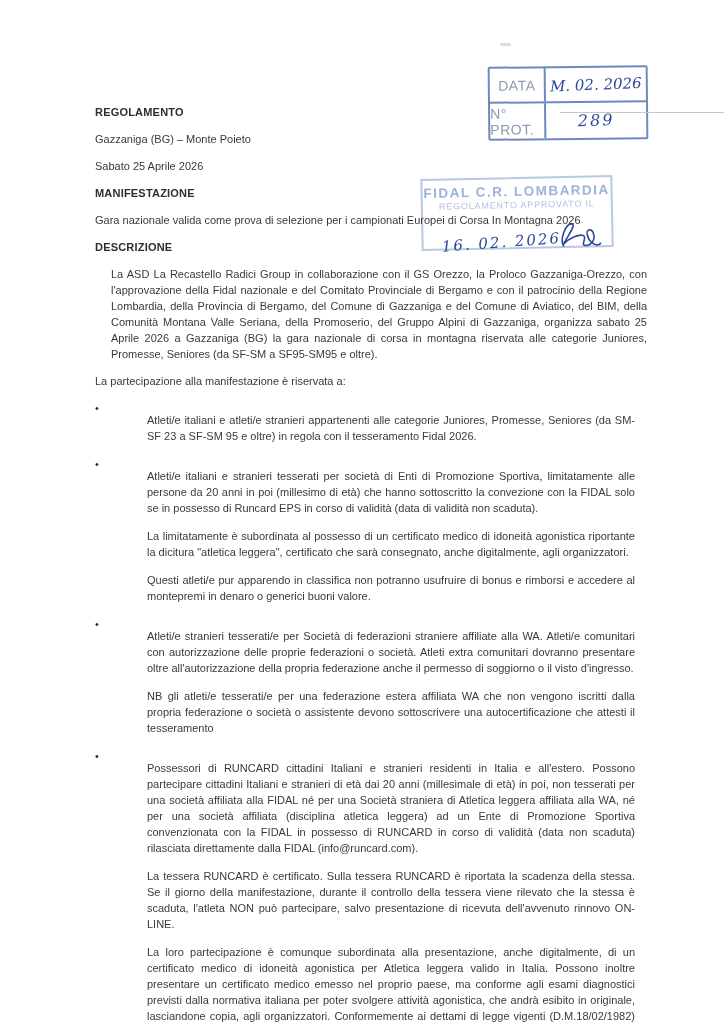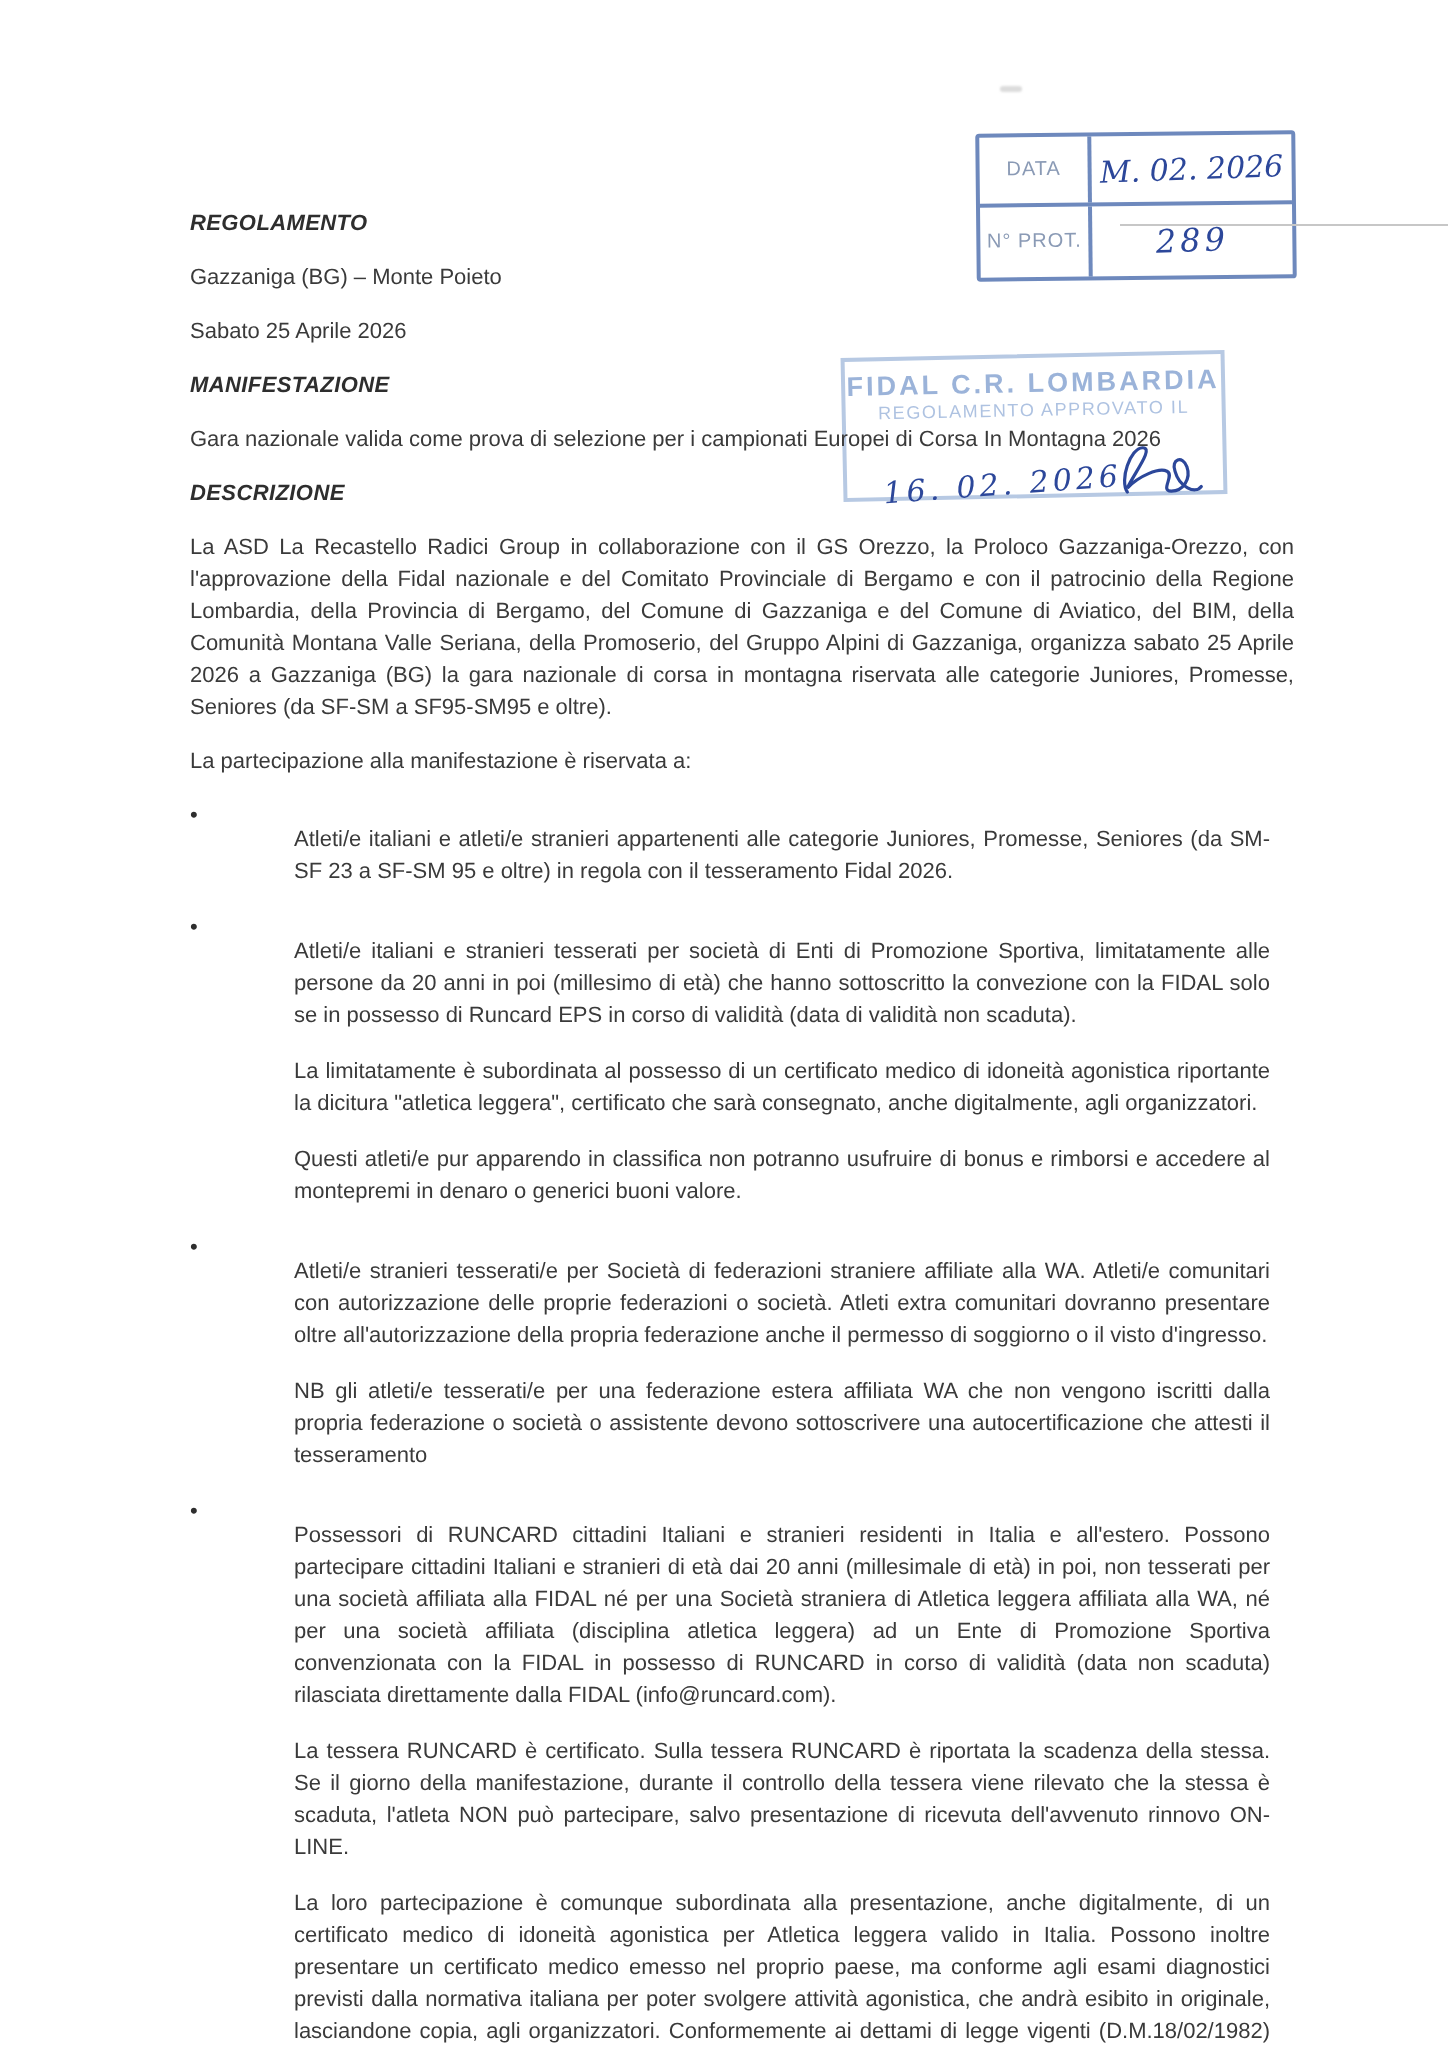--- a/index.html
+++ b/index.html
@@ -15,25 +15,25 @@
   .page{position:absolute;inset:0;}
 
   
   .doc{
     position:absolute;
     left:95px; top:104px; width:552px;
     font-size:11px; line-height:16px;
   }
   .h{
     font-weight:bold; color:#2e2e2e;
-    margin:0 0 11px 0; letter-spacing:0.2px;font-style:italic;
+    margin:0 0 11px 0; letter-spacing:0.2px;
   }
   .line{ margin:0 0 11px 0; }
   .para{
-    margin:0 0 11px 0;
+    margin:0 0 11px 16px;
     text-align:justify;
   }
   .intro{ margin:0 0 11px 0; }
 
   ul.blist{ list-style:none; margin:0; padding:0; }
   .bullet{
     display:flex; align-items:flex-start;
     margin:0;
   }
   .bullet .dot{
@@ -57,21 +57,21 @@
     box-sizing:border-box;
   }
   .prot-row{
     display:flex; height:35px; box-sizing:border-box;
   }
   .prot-row.first{ border-bottom:2px solid rgba(74,108,172,0.8); }
   .prot-label{
     flex:0 0 56px;
     border-right:2px solid rgba(74,108,172,0.8);
     color:rgba(118,136,168,0.85);
-    font-size:10px; letter-spacing:0.5px;
+    font-size:14px; letter-spacing:0.5px;
     display:flex; align-items:center; justify-content:center;
     box-sizing:border-box;
   }
   .prot-value{
     flex:1;
     display:flex; align-items:center; justify-content:center;
     font-family:"DejaVu Serif", serif;
     font-style:italic;
     color:#2c479a;
     font-size:15px;

